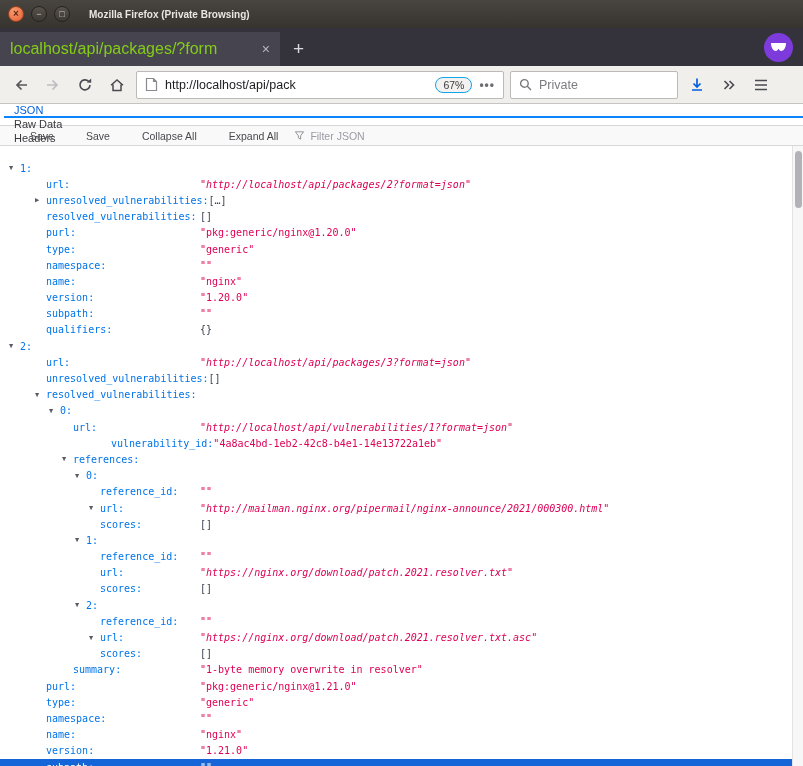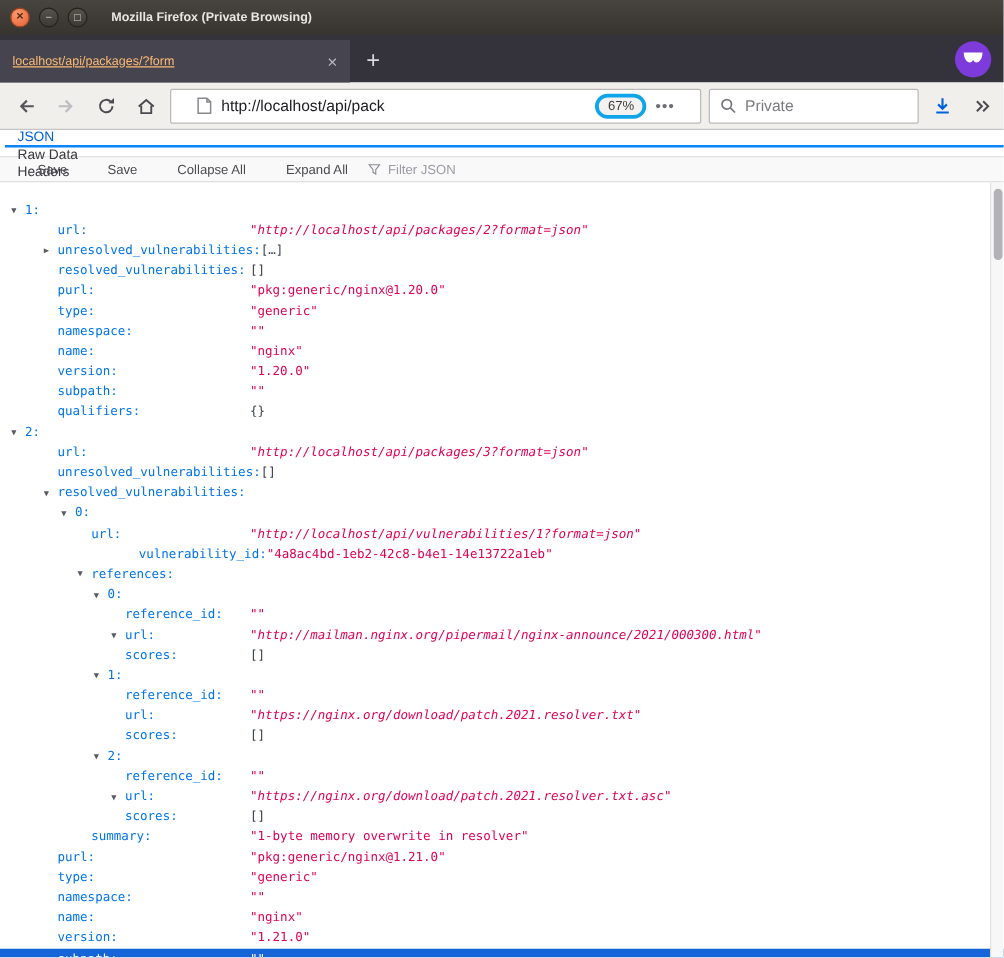--- a/index.html
+++ b/index.html
@@ -9,33 +9,33 @@
   
   .titlebar { height:28px; background:linear-gradient(#484440,#37342f); display:flex; align-items:center; padding:0 8px; gap:7px; }
   .winbtn { width:16px; height:16px; border-radius:50%; display:flex; align-items:center; justify-content:center; font-size:10px; line-height:1; cursor:default; }
   .winbtn.close { background:radial-gradient(circle at 35% 30%, #f99a70, #e55f35); border:1px solid #96441f; color:#5e2810; font-weight:bold; }
   .winbtn.minmax { background:linear-gradient(#57524c,#3c3833); border:1px solid #26221e; color:#cfcbc4; font-size:9px; }
   .win-title { color:#e9e6e0; font-weight:bold; font-size:10px; margin-left:12px; white-space:nowrap; }
 
   
   .tabbar { height:38px; background:#34333c; display:flex; align-items:flex-end; }
   .tab { width:280px; height:34px; background:#46454f; display:flex; align-items:center; padding:0 10px; gap:8px; }
-  .tab-title { color:#fdba74; font-size:10px; flex:1; white-space:nowrap; overflow:hidden;text-decoration:underline; }
+  .tab-title { color:#84cc16; font-size:16px; flex:1; white-space:nowrap; overflow:hidden; }
   .tab-close { color:#b6b6c0; font-size:14px; }
   .newtab { color:#d8d8de; font-size:19px; padding:0 13px; height:34px; display:flex; align-items:center; }
   .private-badge { margin-left:auto; margin-right:10px; margin-bottom:4px; width:29px; height:29px; border-radius:50%; background:#7e3bdc; display:flex; align-items:center; justify-content:center; }
 
   
   .navbar { height:38px; background:#f1efec; border-bottom:1px solid #c6c4c2; display:flex; align-items:center; padding:0 8px; gap:6px; }
   .navicon { width:26px; height:26px; display:flex; align-items:center; justify-content:center; border-radius:2px; flex:0 0 auto; }
-  .urlbar { width:425px; height:28px; background:#fff; border:1px solid #bcbab8; border-radius:2px; display:flex; align-items:center; padding:0 20px; gap:7px; flex:0 0 auto; }
+  .urlbar { width:368px; height:28px; background:#fff; border:1px solid #bcbab8; border-radius:2px; display:flex; align-items:center; padding:0 8px; gap:7px; flex:0 0 auto; }
   .url-text-wrap { flex:1; position:relative; overflow:hidden; height:16px; }
   .url-text { font-size:12.5px; color:#1c1c20; white-space:nowrap; line-height:16px; }
   .url-text-wrap::after { content:""; position:absolute; right:0; top:0; bottom:0; width:28px; background:linear-gradient(90deg, rgba(255,255,255,0), #fff); }
-  .zoom-pill { border:3px solid #0ea5e9; background:#f4f2f0; border-radius:10px; padding:1px 7px; font-size:10.5px; color:#3a3a3e; flex:0 0 auto; }
+  .zoom-pill { border:1px solid #0ea5e9; background:#f4f2f0; border-radius:10px; padding:1px 7px; font-size:10.5px; color:#3a3a3e; flex:0 0 auto; }
   .page-dots { color:#6f6f73; font-size:12px; letter-spacing:1px; font-weight:bold; flex:0 0 auto; }
   .searchbar { width:168px; height:28px; background:#fff; border:1px solid #bcbab8; border-radius:2px; display:flex; align-items:center; padding:0 8px; gap:7px; flex:0 0 auto; }
   .search-placeholder { font-size:12.5px; color:#7c7c80; }
 
   
   .vtabs { height:22px; background:#fff; border-bottom:1px solid #d7d7db; display:flex; align-items:stretch; padding-left:4px;flex-direction:column; }
   .vtab { padding:0 10px; font-size:11px; color:#38383d; display:flex; align-items:center; border-bottom:2px solid transparent; }
   .vtab.active { color:#0060df; border-bottom-color:#0a84ff; }
 
   

